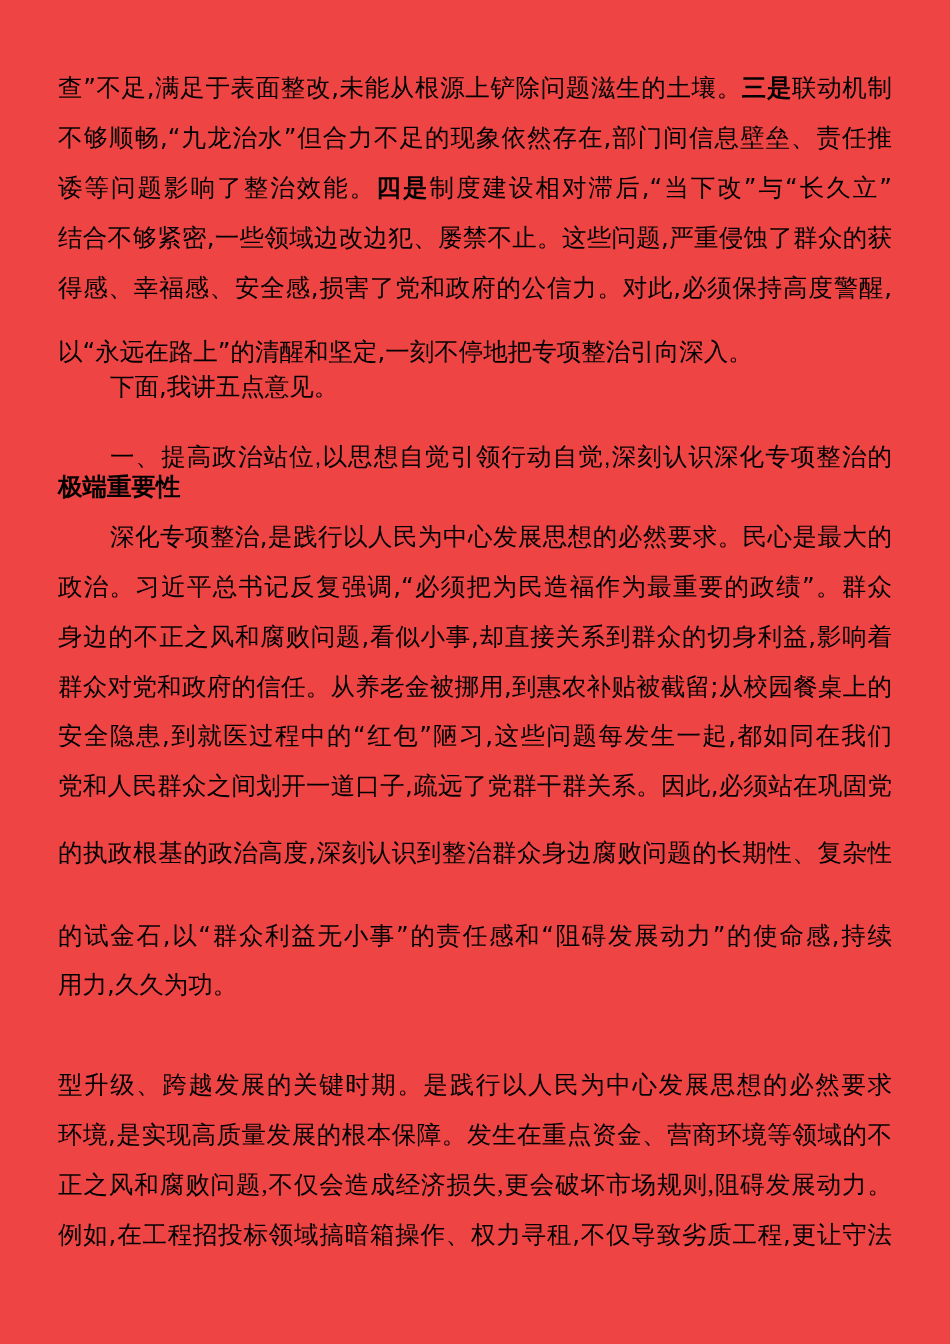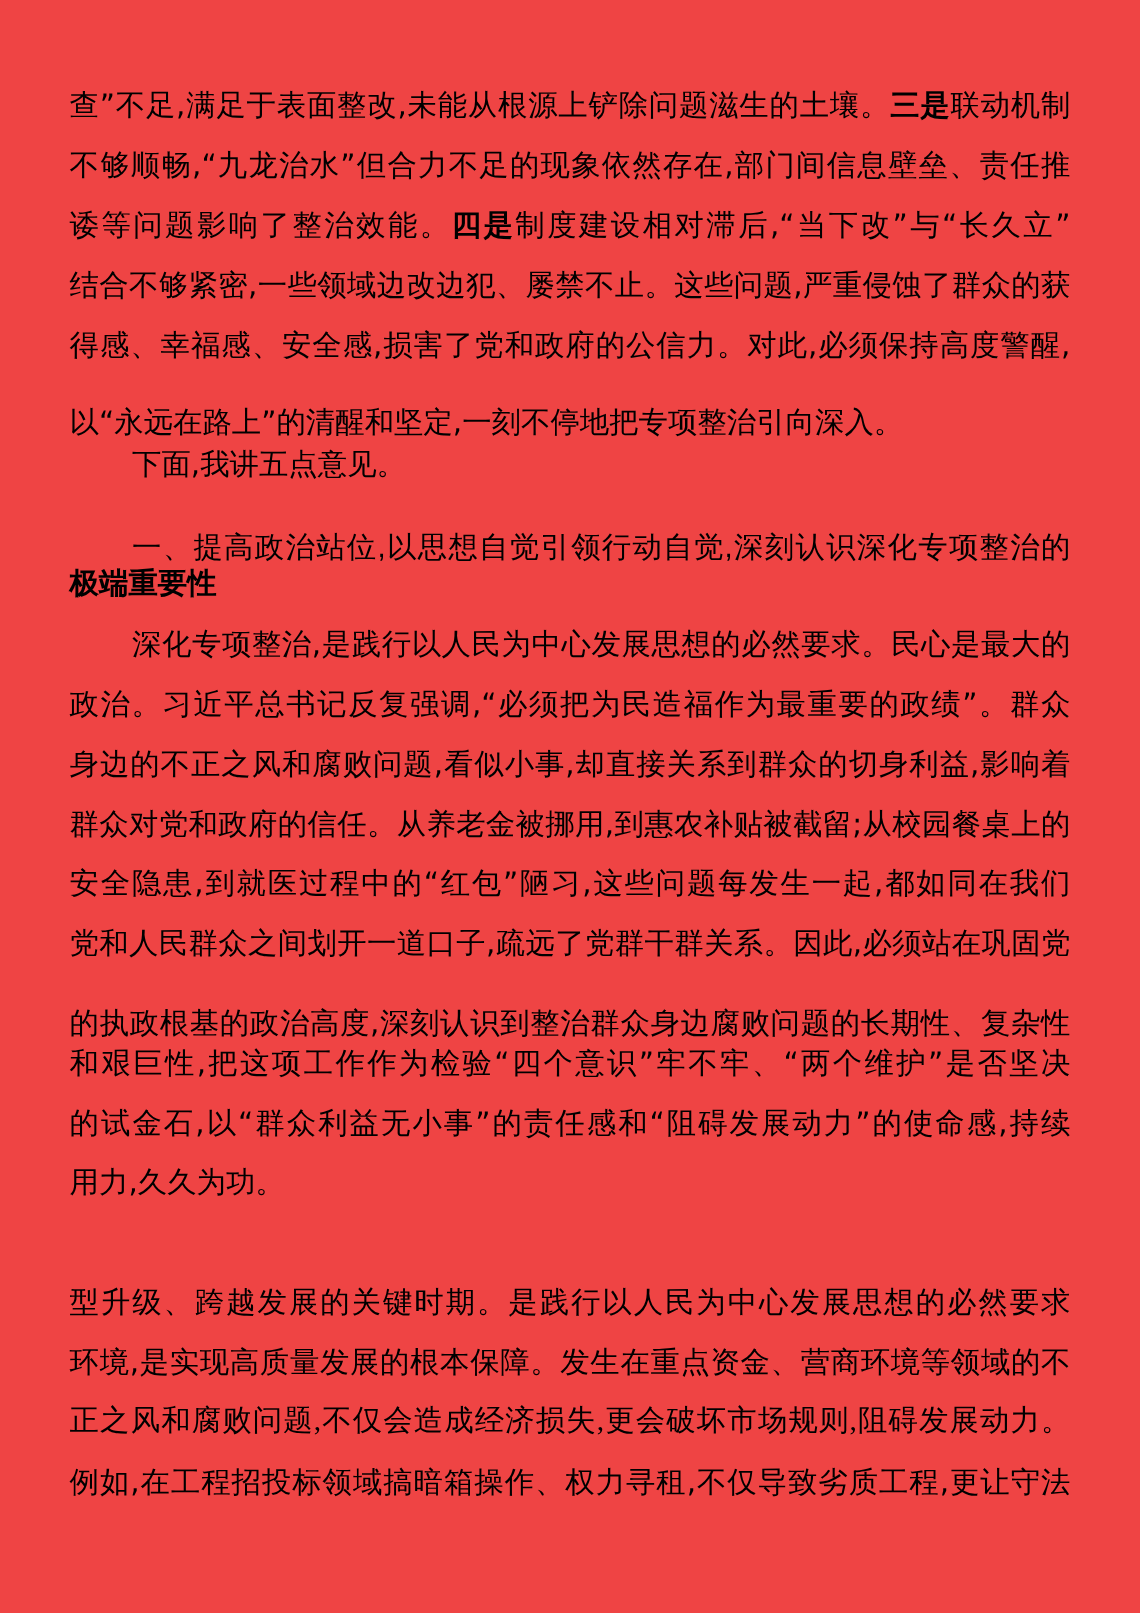--- a/index.html
+++ b/index.html
@@ -79,21 +79,20 @@
   <div class="line" style="top:620px;"><span>身边的不正之风和腐败问题,看似小事,却直接关系到群众的切身利益,影响着</span></div>
 
   <div class="line" style="top:670px;"><span>群众对党和政府的信任。从养老金被挪用,到惠农补贴被截留;从校园餐桌上的</span></div>
 
   <div class="line" style="top:719px;"><span>安全隐患,到就医过程中的“红包”陋习,这些问题每发生一起,都如同在我们</span></div>
 
   <div class="line" style="top:769px;"><span>党和人民群众之间划开一道口子,疏远了党群干群关系。因此,必须站在巩固党</span></div>
 
   <div class="line" style="top:836px;"><span>的执政根基的政治高度,深刻认识到整治群众身边腐败问题的长期性、复杂性</span></div>
 
-  <div class="line" style="top:869px;"><span>和艰巨性,把这项工作作为检验“四个意识”牢不牢、“两个维护”是否坚决</span></div>
 
   <div class="line" style="top:919px;"><span>的试金石,以“群众利益无小事”的责任感和“阻碍发展动力”的使命感,持续</span></div>
 
   <div class="line last" style="top:968px;"><span>用力,久久为功。</span></div>
 
 
   <div class="line" style="top:1068px;"><span>型升级、跨越发展的关键时期。是践行以人民为中心发展思想的必然要求</span></div>
 
   <div class="line" style="top:1118px;"><span>环境,是实现高质量发展的根本保障。发生在重点资金、营商环境等领域的不</span></div>
 

